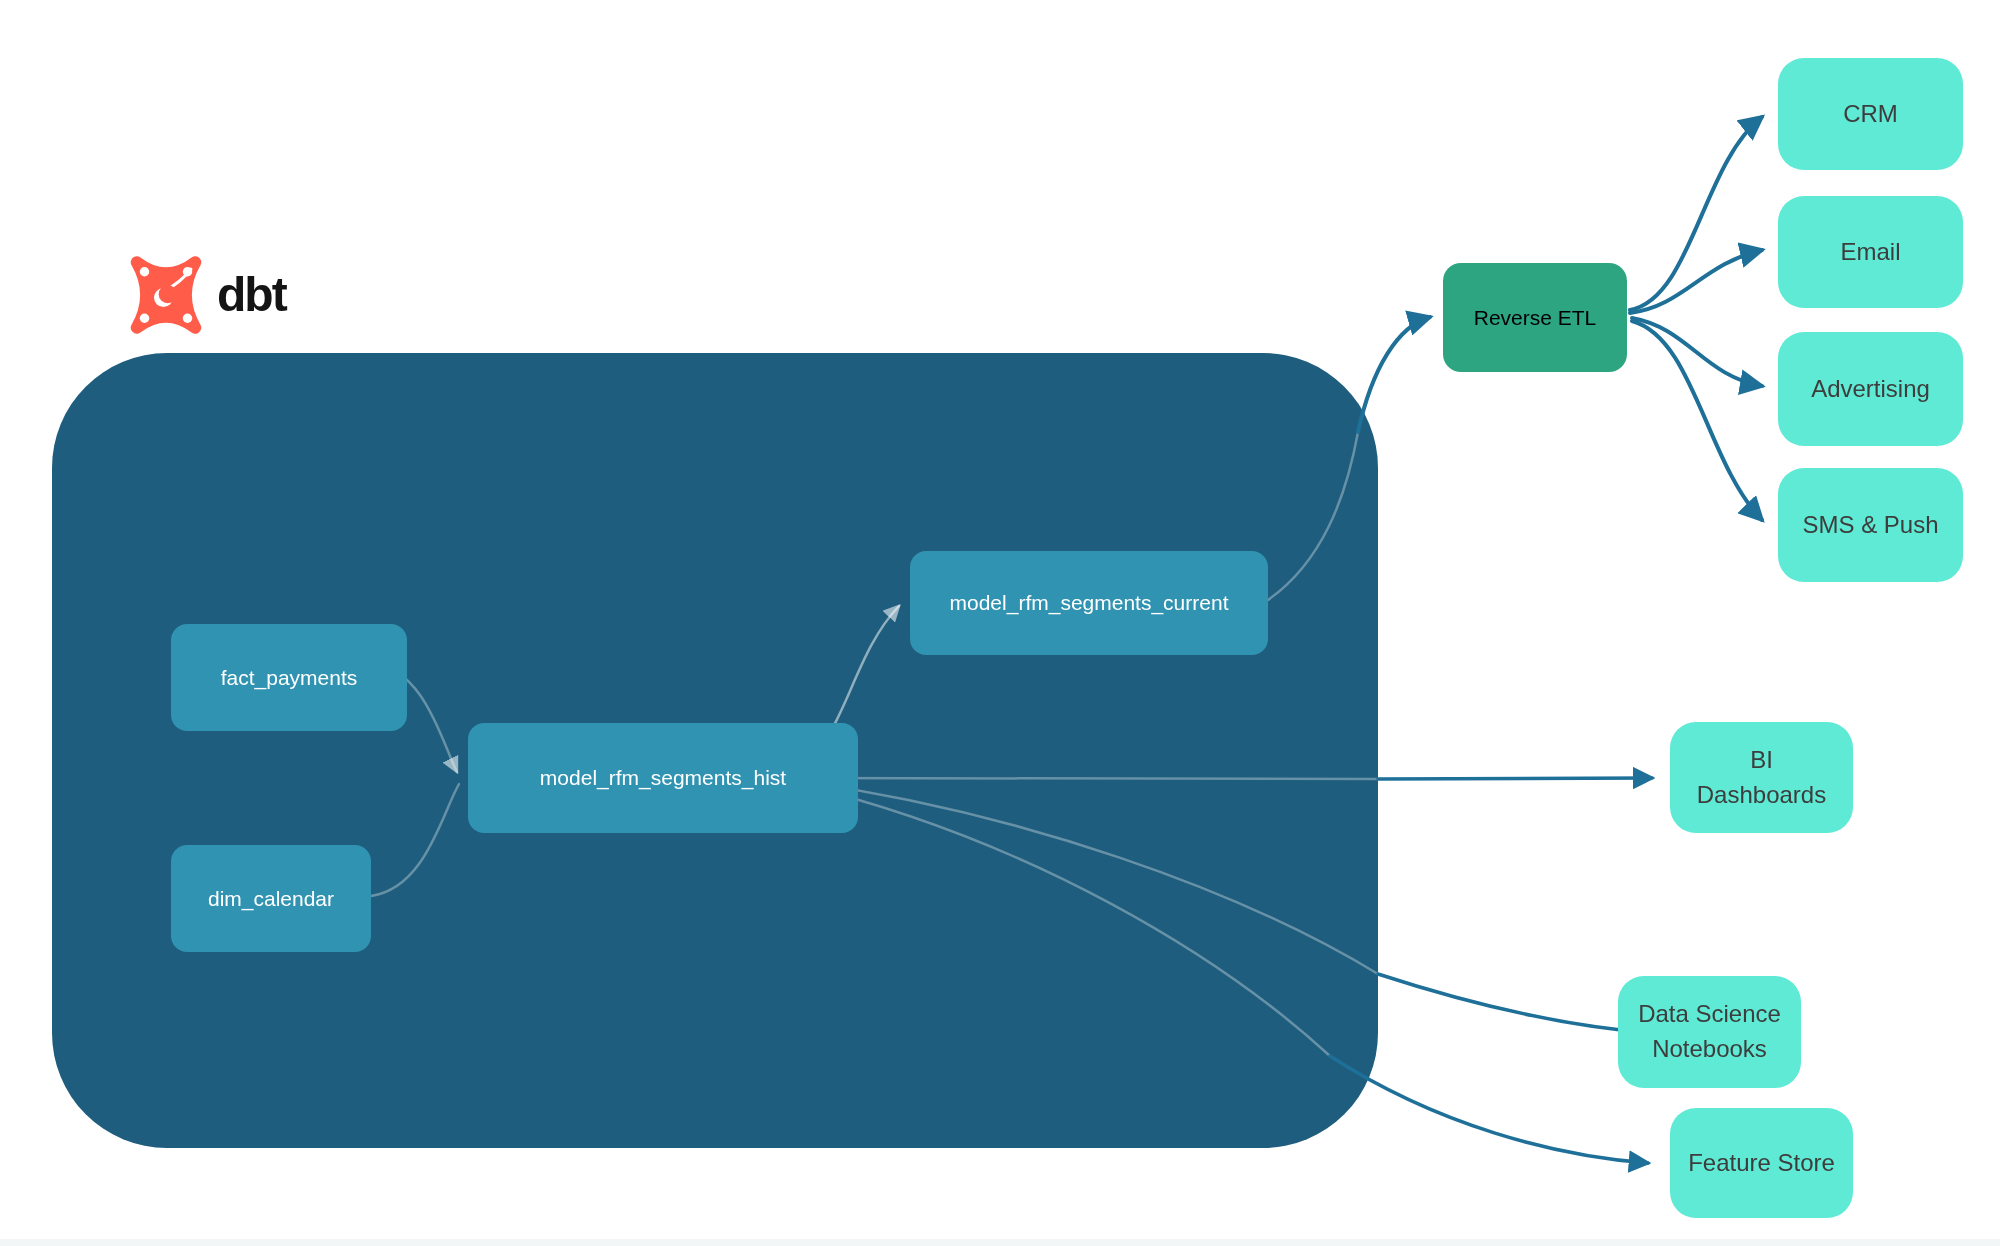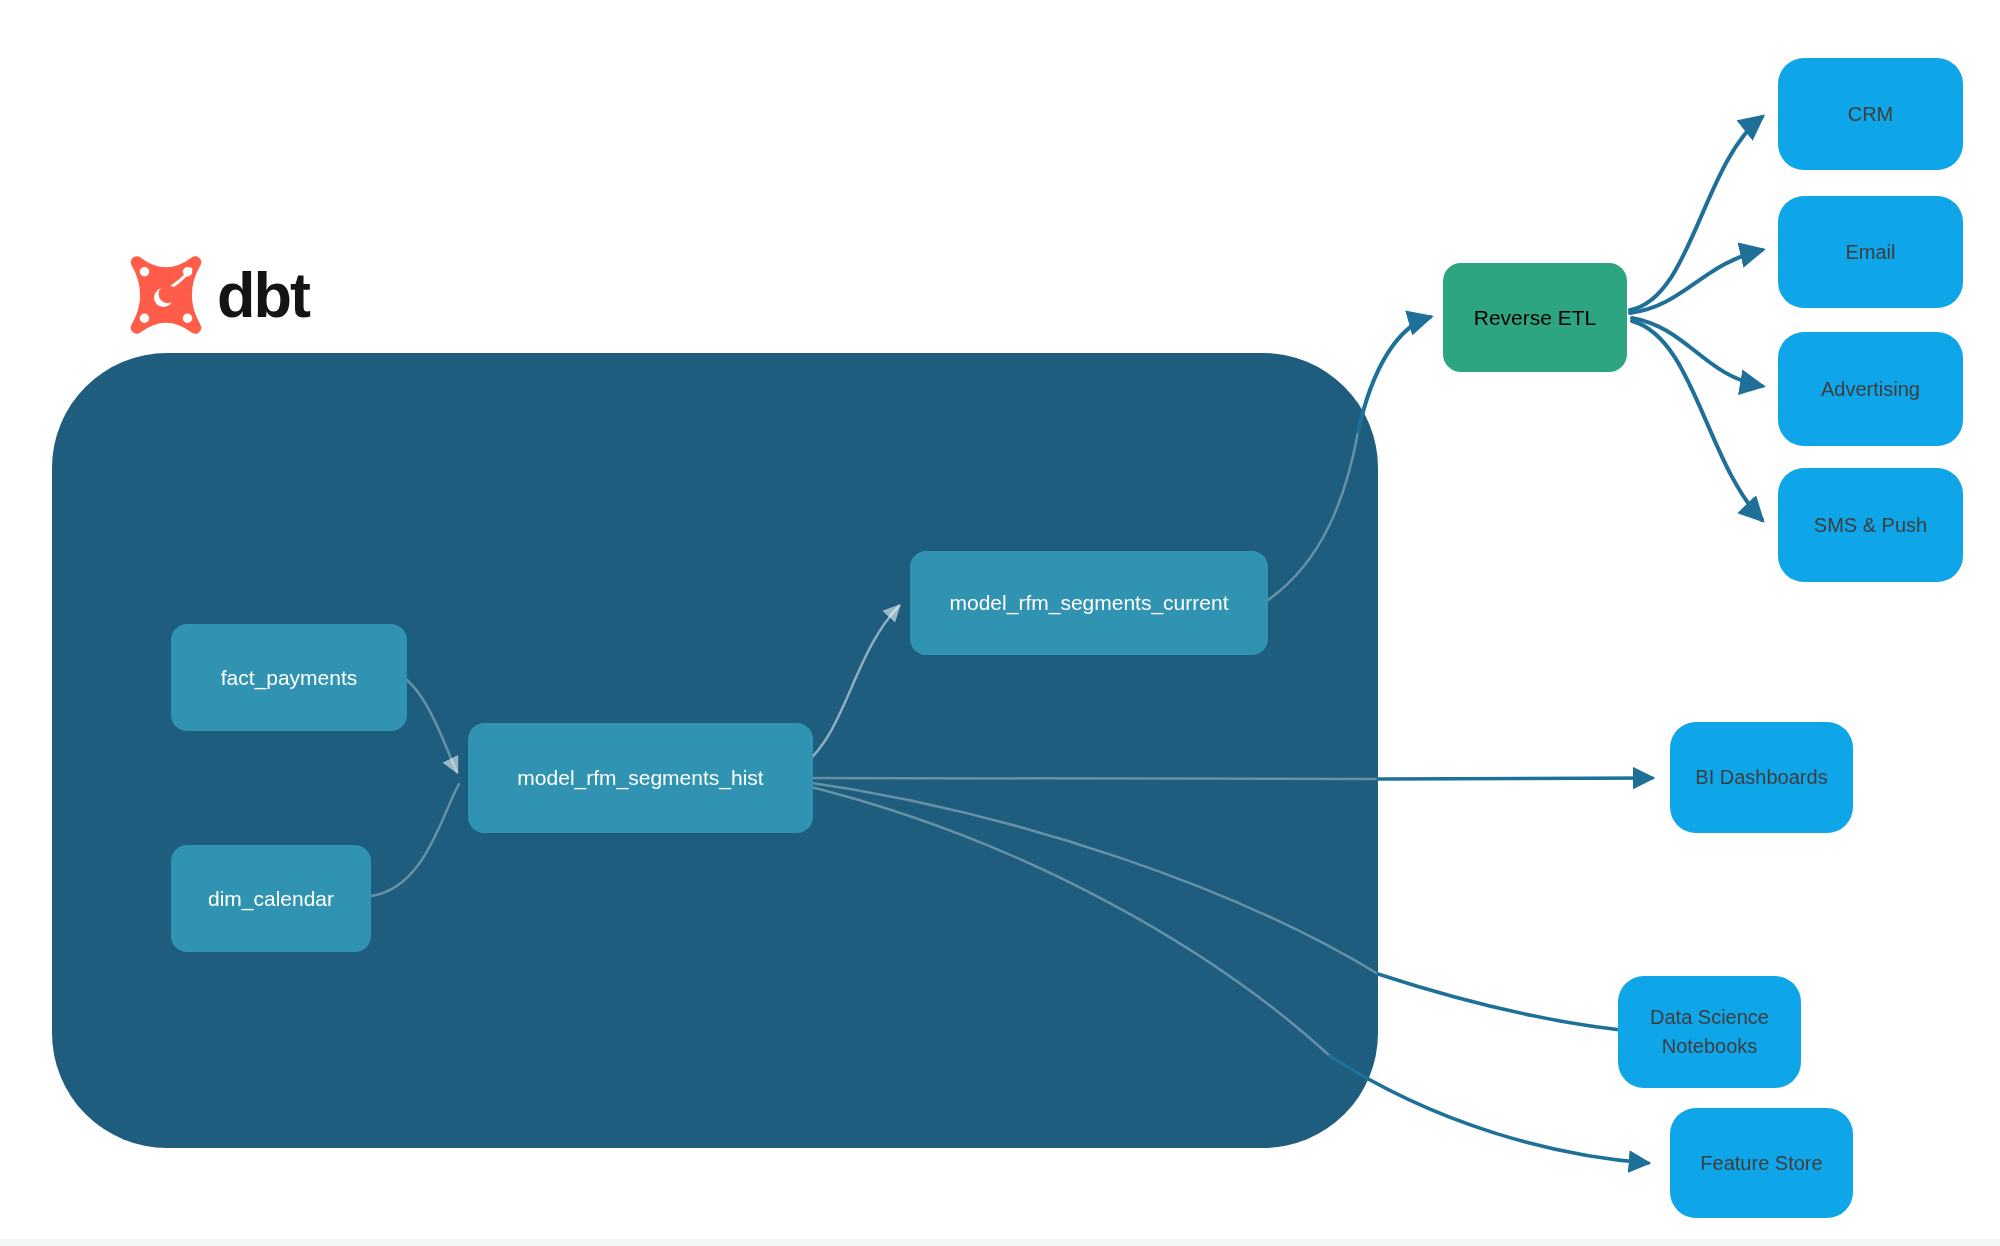--- a/index.html
+++ b/index.html
@@ -9,21 +9,21 @@
     height: 1246px;
     background: #ffffff;
     font-family: "Liberation Sans", sans-serif;
     overflow: hidden;
   }
 
   
   .logo { position: absolute; left: 123px; top: 252px; display: flex; align-items: center; }
   .logo-icon { width: 86px; height: 86px; }
   .logo-text {
-    font-size: 63px; font-weight: 800; color: #141414;
+    font-size: 48px; font-weight: 800; color: #141414;
     letter-spacing: -2px; margin-left: 8px; line-height: 86px;
   }
 
   
   .warehouse {
     position: absolute; left: 52px; top: 353px;
     width: 1326px; height: 795px;
     background: #1e5d7d; border-radius: 115px;
   }
 
@@ -34,28 +34,28 @@
   }
   .model-node {
     background: #3093b1; border-radius: 16px;
     color: #ffffff; font-size: 21px;
   }
   .etl-node {
     background: #2ca580; border-radius: 18px;
     color: #000000; font-size: 21px;
   }
   .dest-node {
-    background: #0ea5e9; border-radius: 26px;
-    color: #3d3d3d; font-size: 20px; line-height: 1.45;
+    background: #5eead4; border-radius: 26px;
+    color: #3d3d3d; font-size: 24px; line-height: 1.45;
   }
 
   
   .n-fact    { left: 171px;  top: 606px; width: 236px; height: 107px; margin-top: 18px; }
   .n-dim     { left: 171px;  top: 845px; width: 200px; height: 107px; }
-  .n-hist    { left: 468px;  top: 723px; width: 345px; height: 110px; }
+  .n-hist    { left: 468px;  top: 723px; width: 390px; height: 110px; }
   .n-current { left: 910px;  top: 551px; width: 358px; height: 104px; }
   .n-retl    { left: 1443px; top: 263px; width: 184px; height: 109px; }
   .n-crm     { left: 1778px; top: 58px;  width: 185px; height: 112px; }
   .n-email   { left: 1778px; top: 196px; width: 185px; height: 112px; }
   .n-adv     { left: 1778px; top: 332px; width: 185px; height: 114px; }
   .n-sms     { left: 1778px; top: 468px; width: 185px; height: 114px; text-align: center; }
   .n-bi      { left: 1670px; top: 722px; width: 183px; height: 111px; }
   .n-ds      { left: 1618px; top: 976px; width: 183px; height: 112px; }
   .n-fs      { left: 1670px; top: 1108px;width: 183px; height: 110px; }
 

